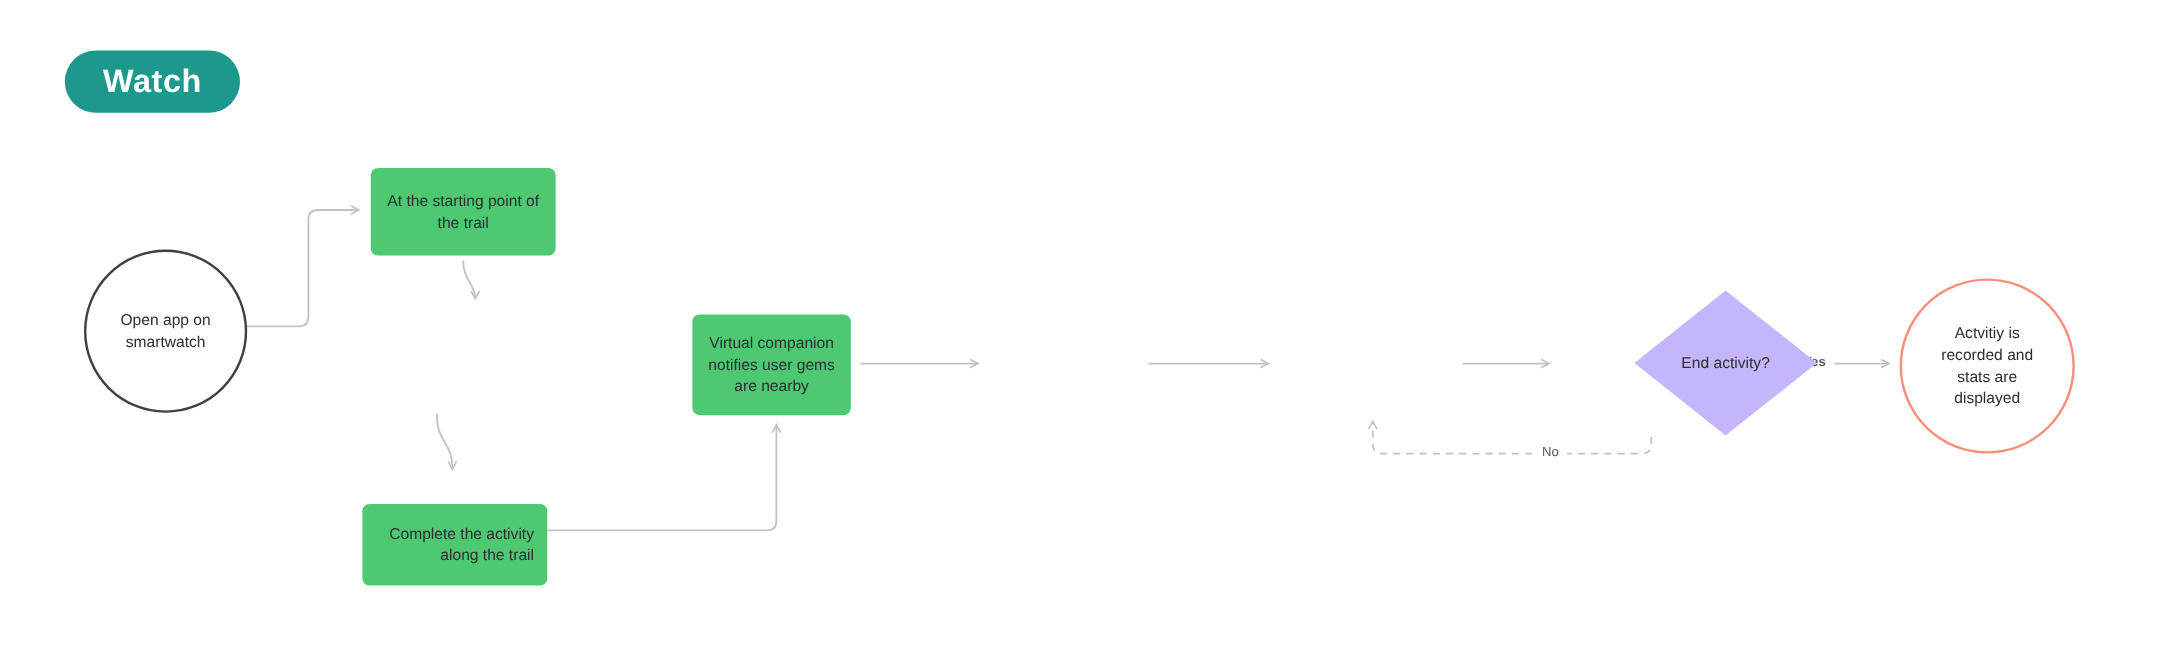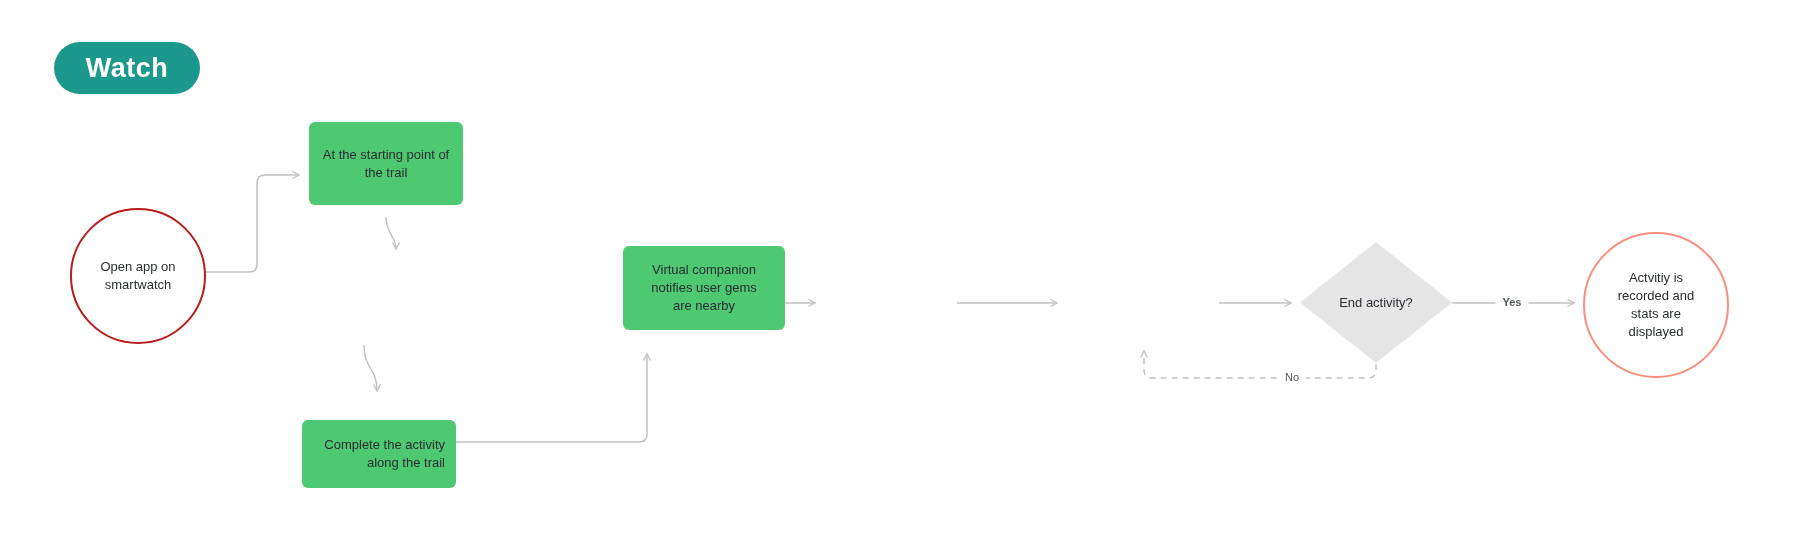--- a/index.html
+++ b/index.html
@@ -11,32 +11,32 @@
   .node{
     position:absolute;display:flex;align-items:center;justify-content:center;
     text-align:center;font-size:13px;line-height:1.38;color:#2A2E33;
   }
   .badge{
     position:absolute;left:54px;top:42px;width:146px;height:52px;border-radius:26px;
     background:#1C998C;display:flex;align-items:center;justify-content:center;
     color:#ffffff;font-size:27px;font-weight:bold;letter-spacing:.5px;
   }
   .circle{background:#ffffff;border-radius:50%;}
-  .circle.start{left:70px;top:208px;width:132px;height:132px;border:2px solid #b91c1c;}
+  .circle.start{left:70px;top:208px;width:132px;height:132px;border:2px solid #404040;}
   .circle.end{left:1583px;top:232px;width:142px;height:142px;border:2px solid #F98E7C;}
   .rect{background:#4EC871;border-radius:6px;}
-  .rect.r1{left:309px;top:122px;width:154px;height:83px;}
+  .rect.r1{left:309px;top:140px;width:154px;height:73px;}
   .rect.r2{left:302px;top:420px;width:154px;height:68px;text-align:right;}
-  .rect.r3{left:577px;top:246px;width:162px;height:84px;margin-left:46px;}
+  .rect.r3{left:577px;top:262px;width:132px;height:84px;}
   .rect.r4{left:1066px;top:262px;width:153px;height:82px;}
   .para{background:#F6C72C;}
   .para.p1{left:293px;top:258px;width:177px;height:87px;clip-path:polygon(20% 0,100% 0,80% 100%,0 100%);}
   .para.p2{left:808px;top:261px;width:167px;height:84px;clip-path:polygon(21% 0,100% 0,79% 100%,0 100%);}
   .diamond{
-    left:1300px;top:242px;width:152px;height:121px;background:#e5e5e5;
+    left:1362px;top:242px;width:152px;height:121px;background:#c4b5fd;
     clip-path:polygon(50% 0,100% 50%,50% 100%,0 50%);
   }
   .node .txt{display:block;}
   .w96{max-width:96px;} .w132{max-width:132px;} .w122{max-width:122px;}
   .w100{max-width:100px;} .w140{max-width:140px;} .w80{max-width:80px;}
   .edge-label{
     position:absolute;transform:translate(-50%,-50%);background:#ffffff;
     padding:1px 7px;font-size:11px;color:#54585D;line-height:1.2;
   }
 </style>

